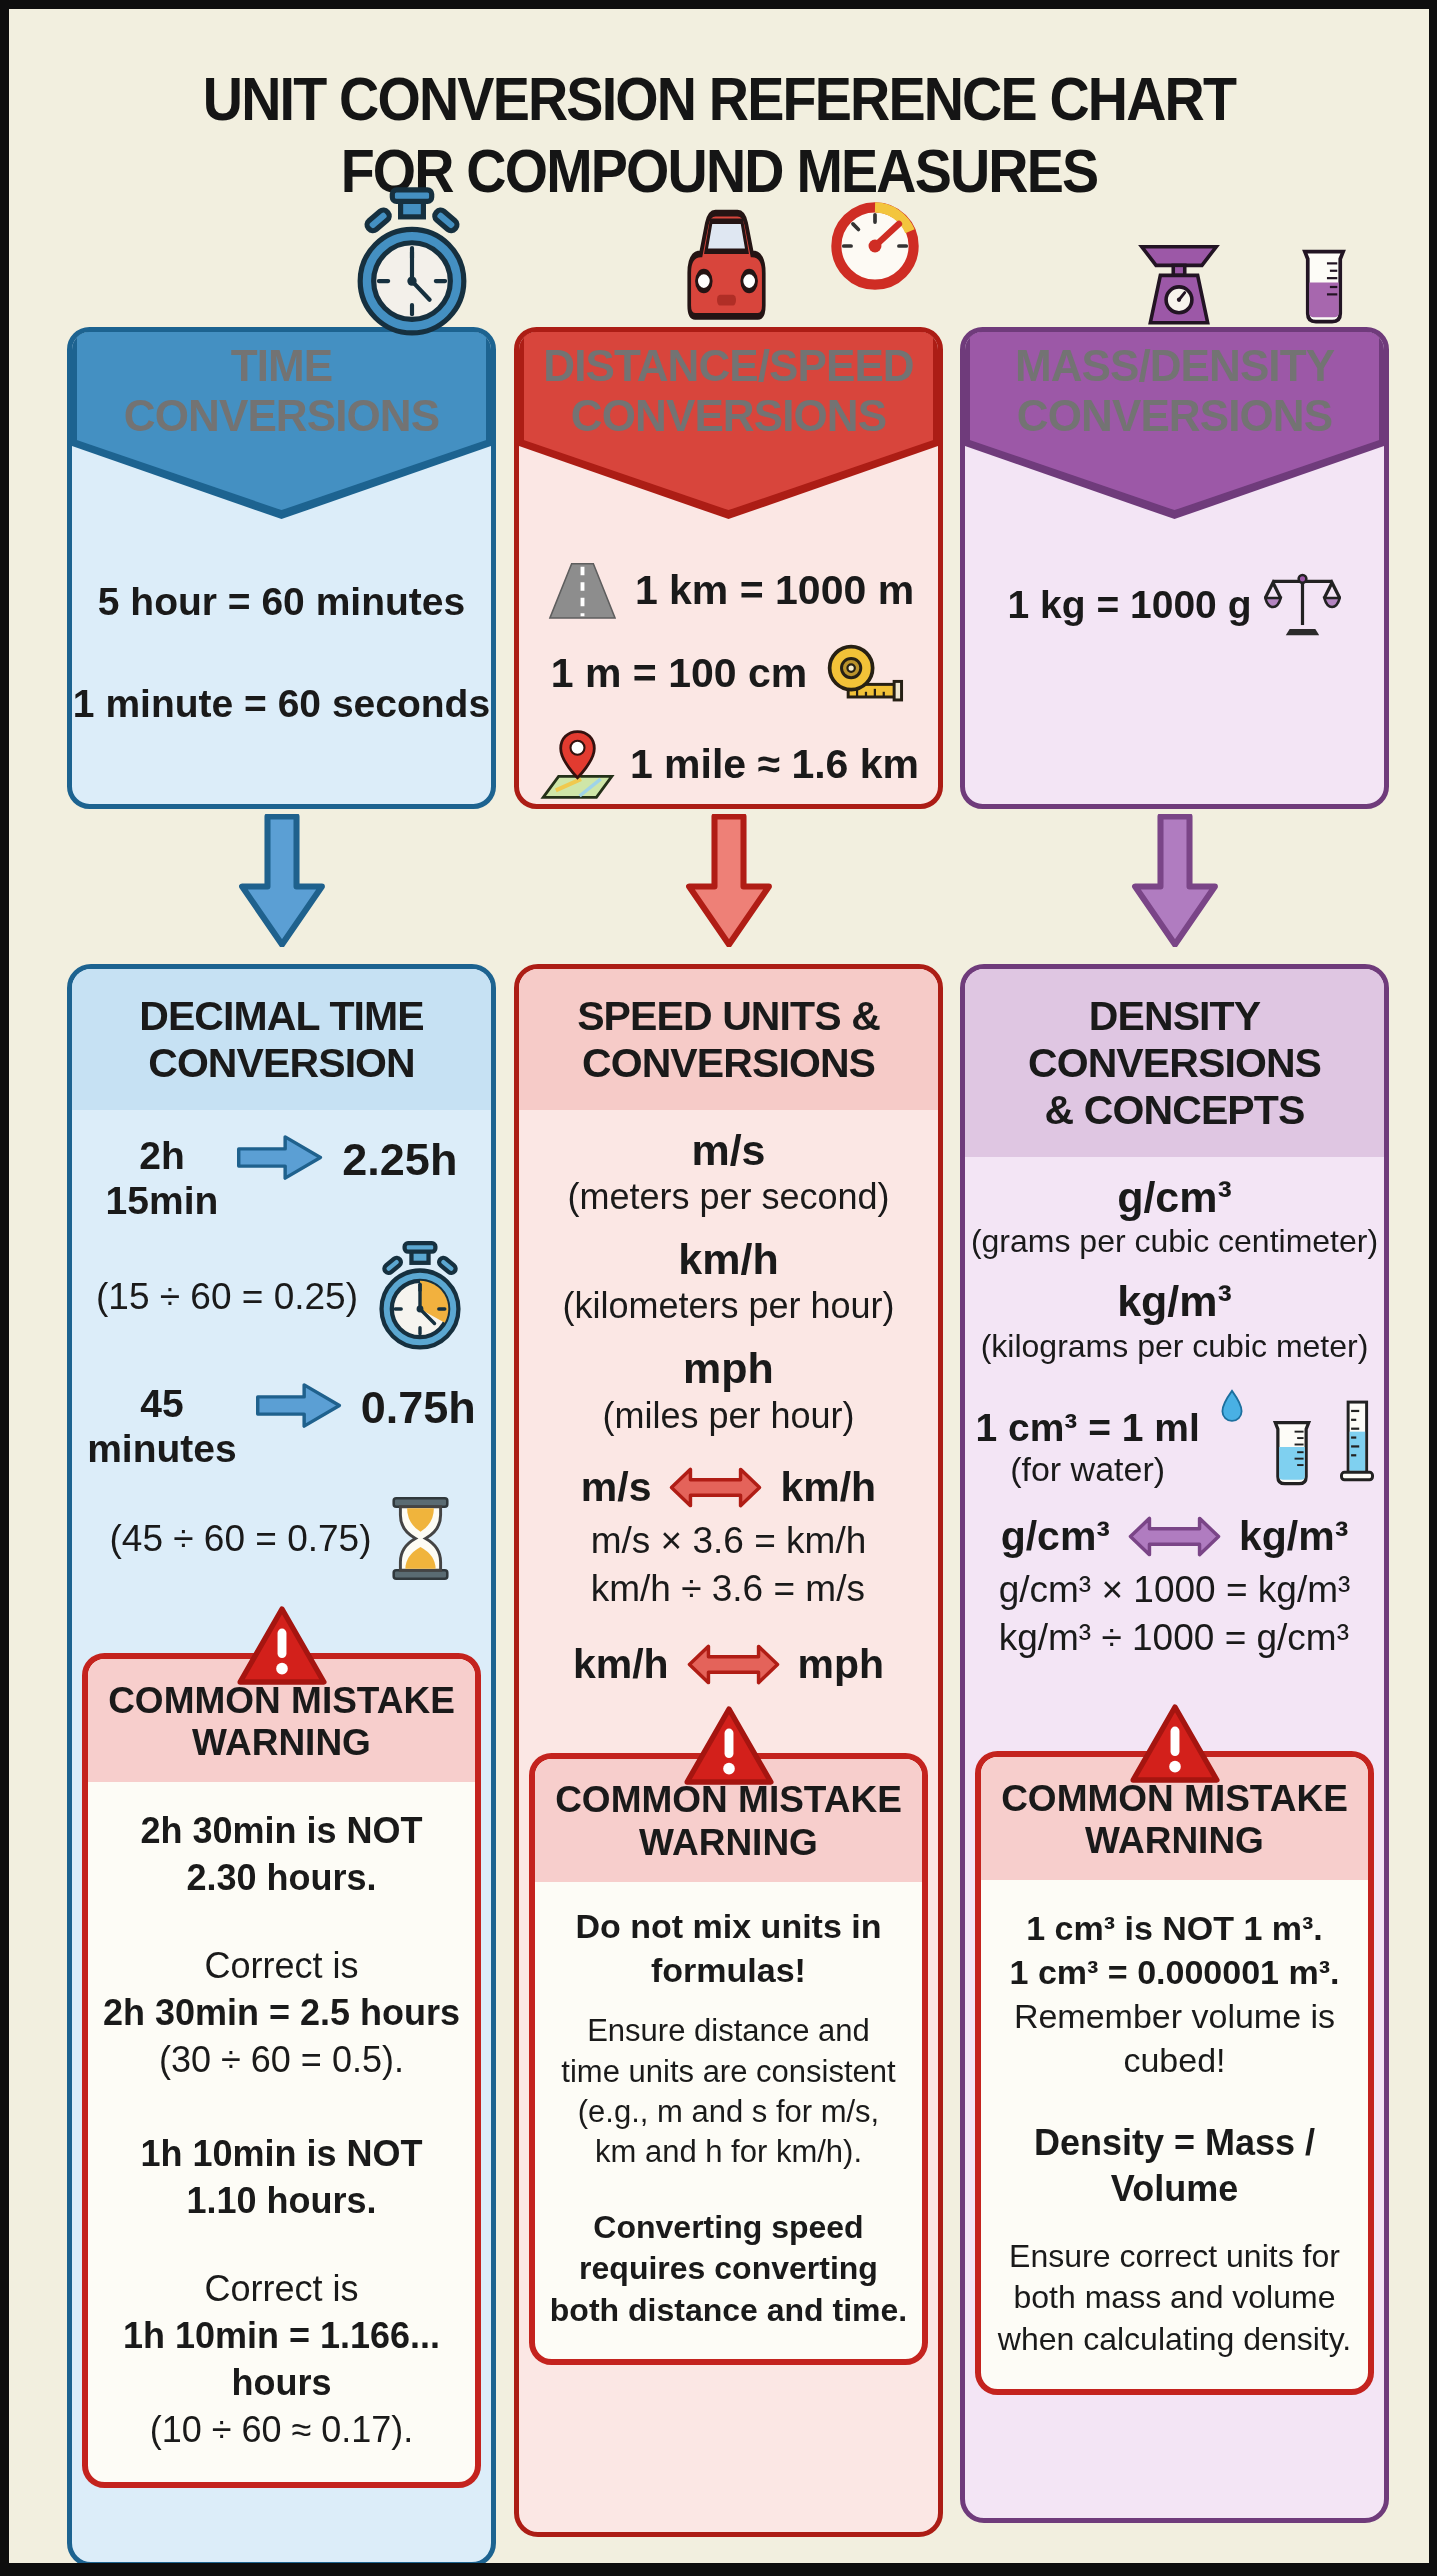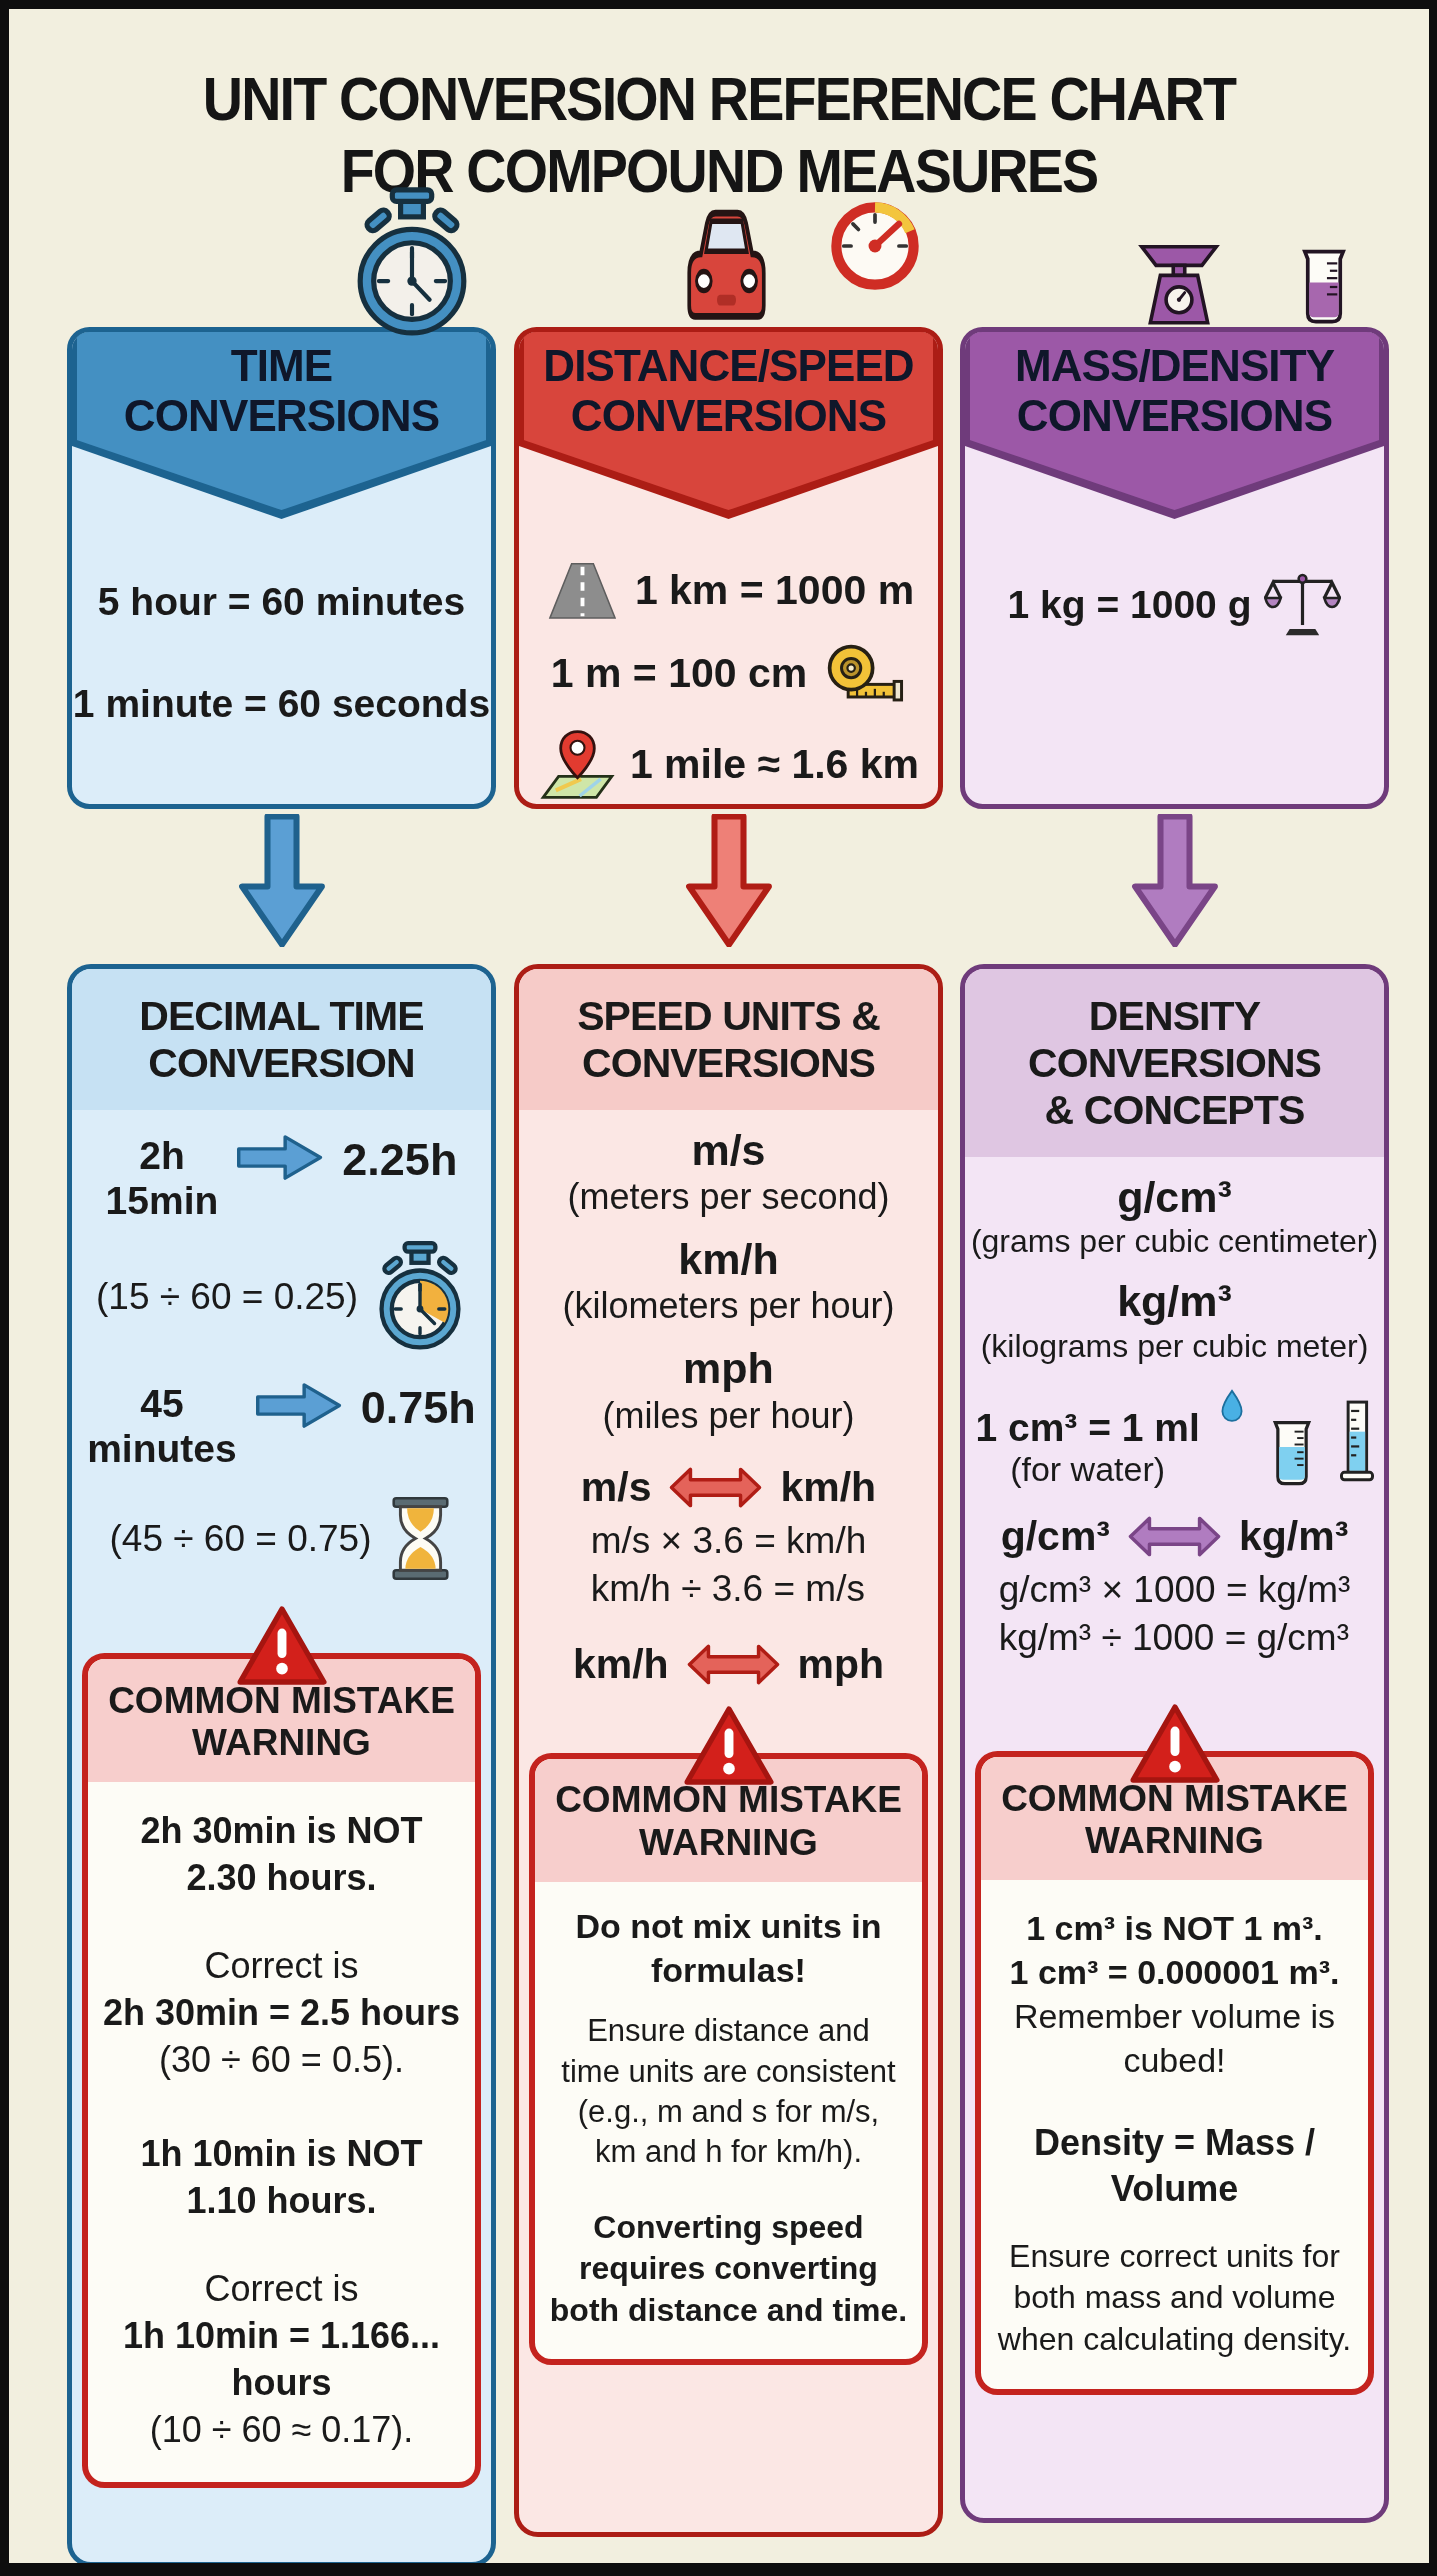--- a/index.html
+++ b/index.html
@@ -22,21 +22,21 @@
   
   .card1{
     position:absolute;left:0;right:0;top:0;height:482px;box-sizing:border-box;
     background:var(--light);border:5.6px solid var(--dark);border-radius:22.5px;overflow:hidden;
   }
   .banner-outer,.banner-inner{position:absolute;clip-path:polygon(0 0,100% 0,100% 61%,50% 100%,0 61%);}
   .banner-outer{left:-1.9px;right:-1.9px;top:-1.9px;height:189px;background:var(--dark);}
   .banner-inner{left:4.7px;right:4.7px;top:-1.9px;height:180px;background:var(--main);}
   .banner-text{
     position:absolute;top:0;left:0;right:0;height:118px;display:flex;align-items:center;justify-content:center;
-    color:#0f172a;font-weight:bold;font-size:44px;line-height:1.14;text-align:center;letter-spacing:-0.9px;z-index:2;
+    color:#737373;font-weight:bold;font-size:44px;line-height:1.14;text-align:center;letter-spacing:-0.9px;z-index:2;
   }
   .facts{position:absolute;left:0;right:0;display:flex;flex-direction:column;align-items:center;z-index:2;}
   .fact{font-size:39px;font-weight:bold;text-align:center;}
   .fact-row{display:flex;align-items:center;justify-content:center;gap:13px;}
   .mid-fact{font-size:41px;font-weight:bold;}
   .icon-abs{position:absolute;z-index:3;}
   
   .down-arrow{position:absolute;top:487px;left:50%;transform:translateX(-50%);z-index:1;}
   
   .card2{

